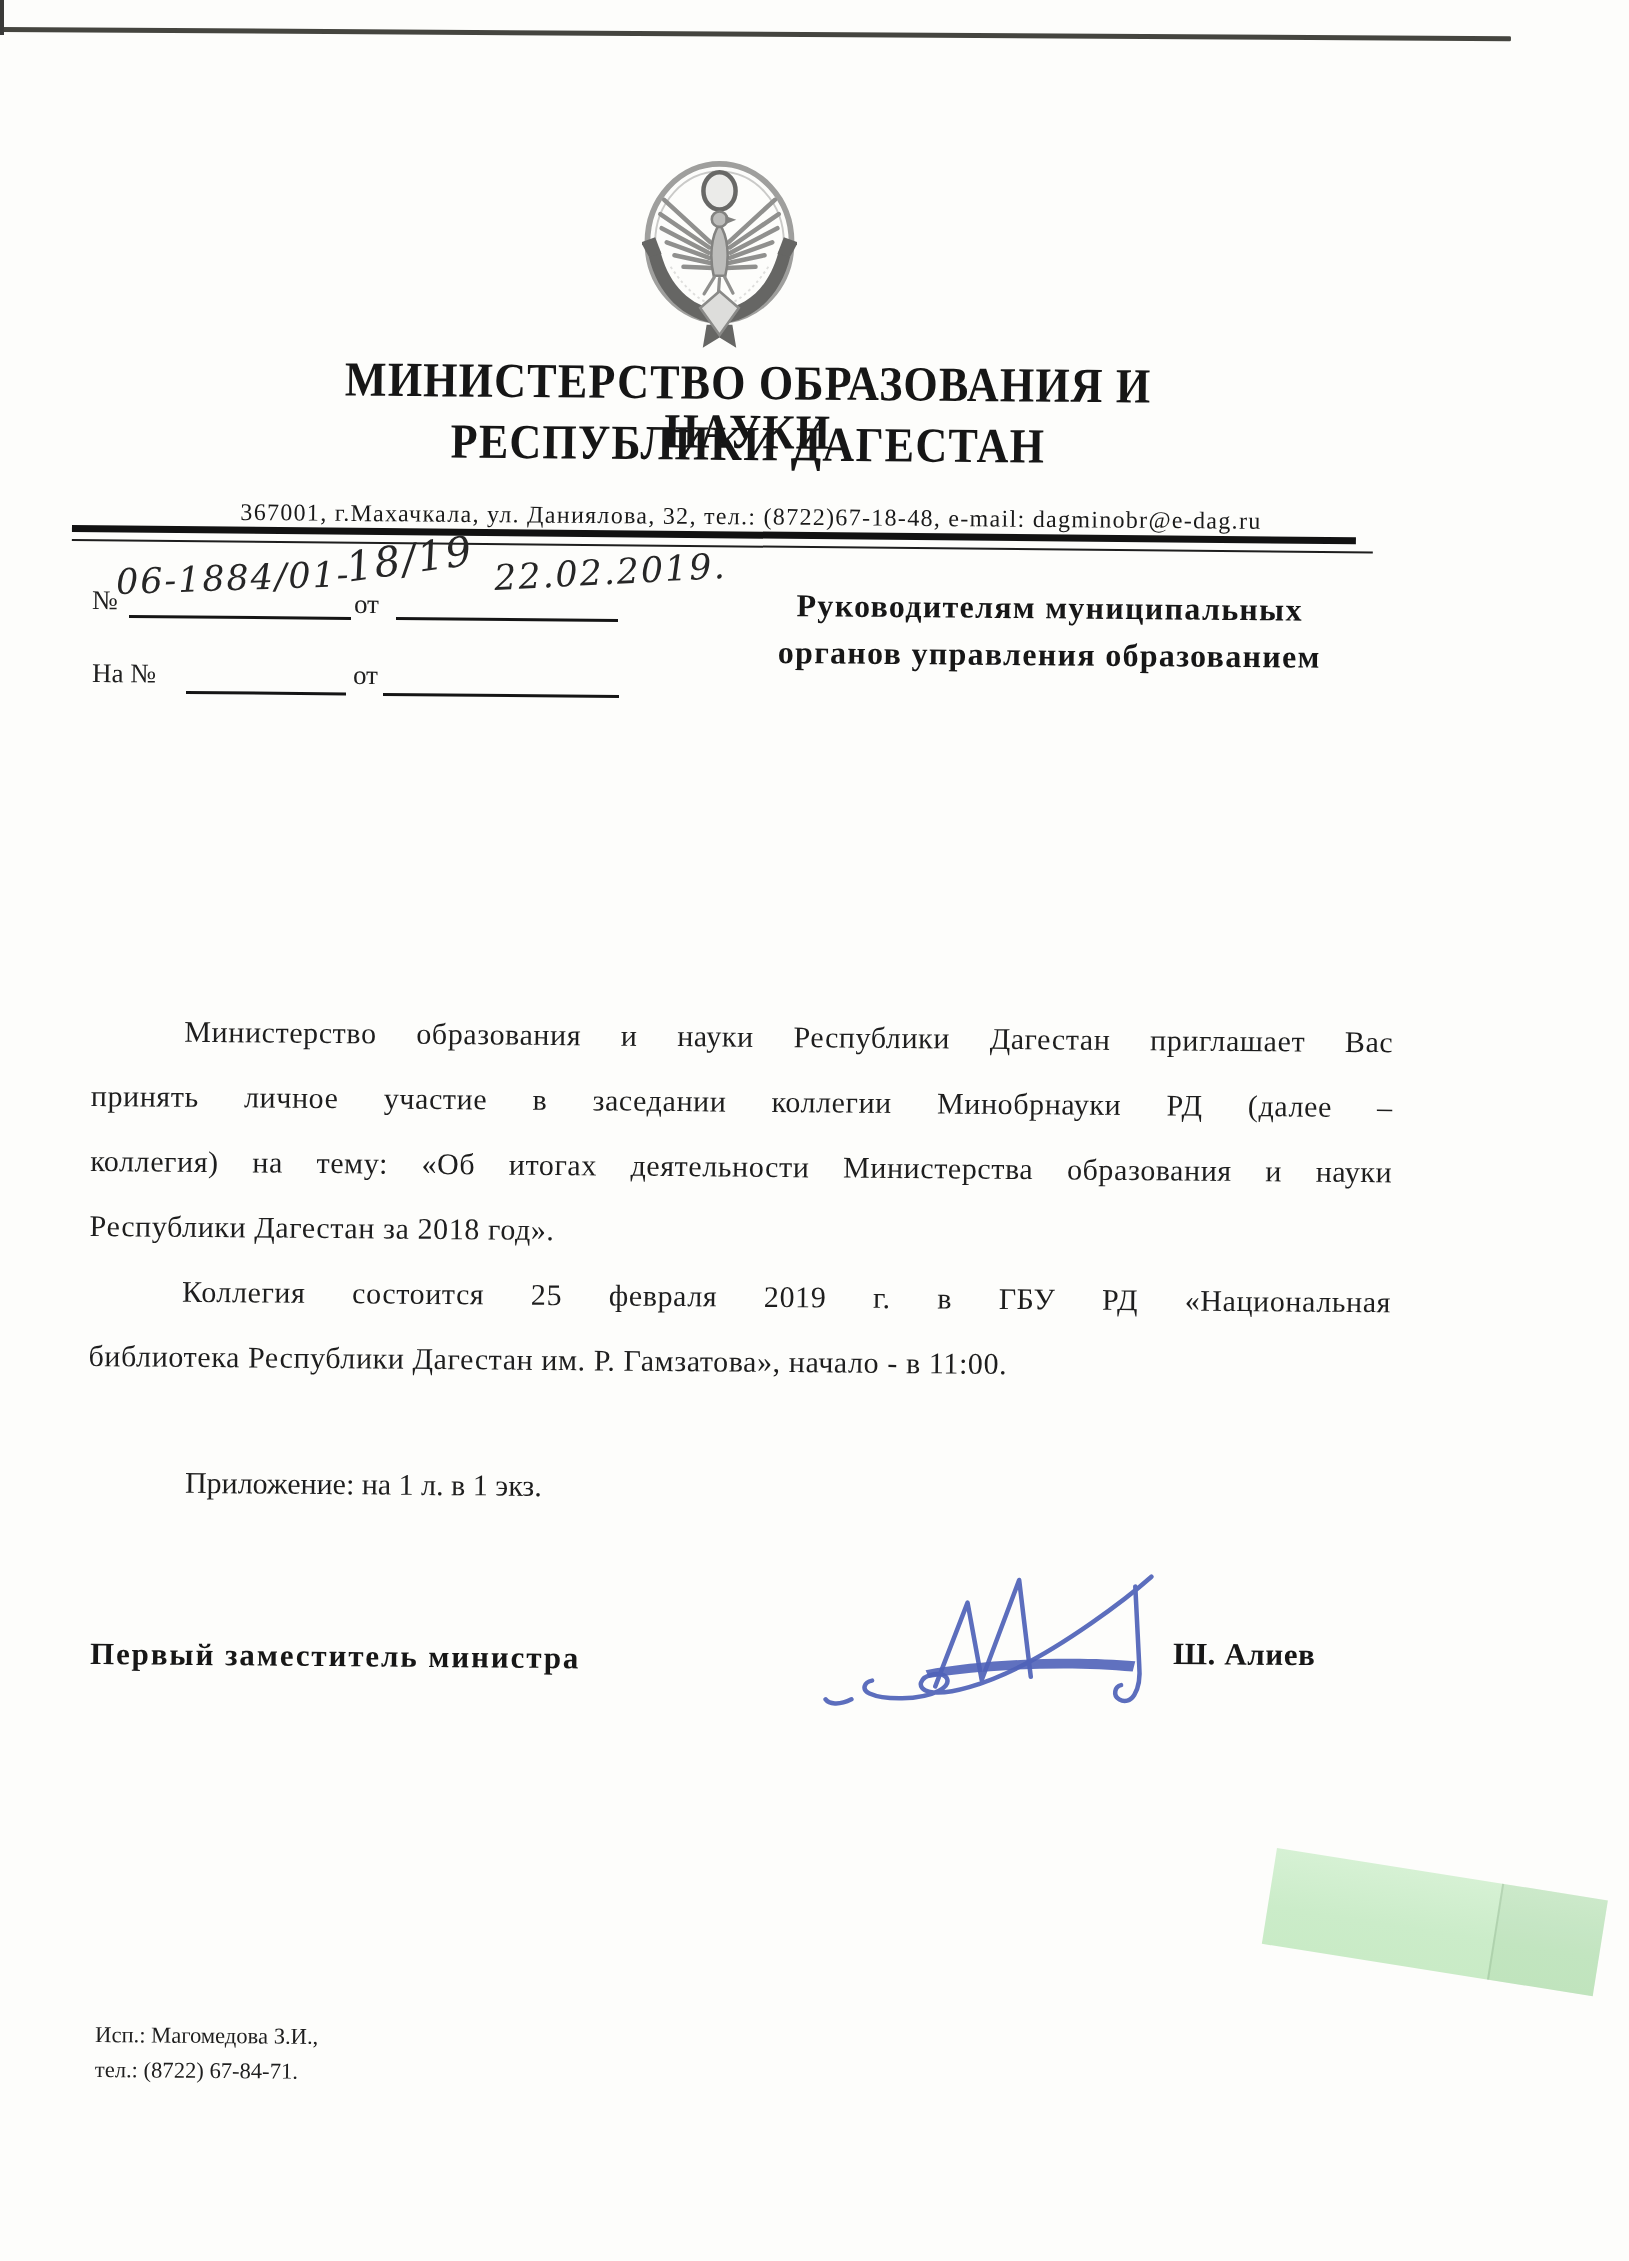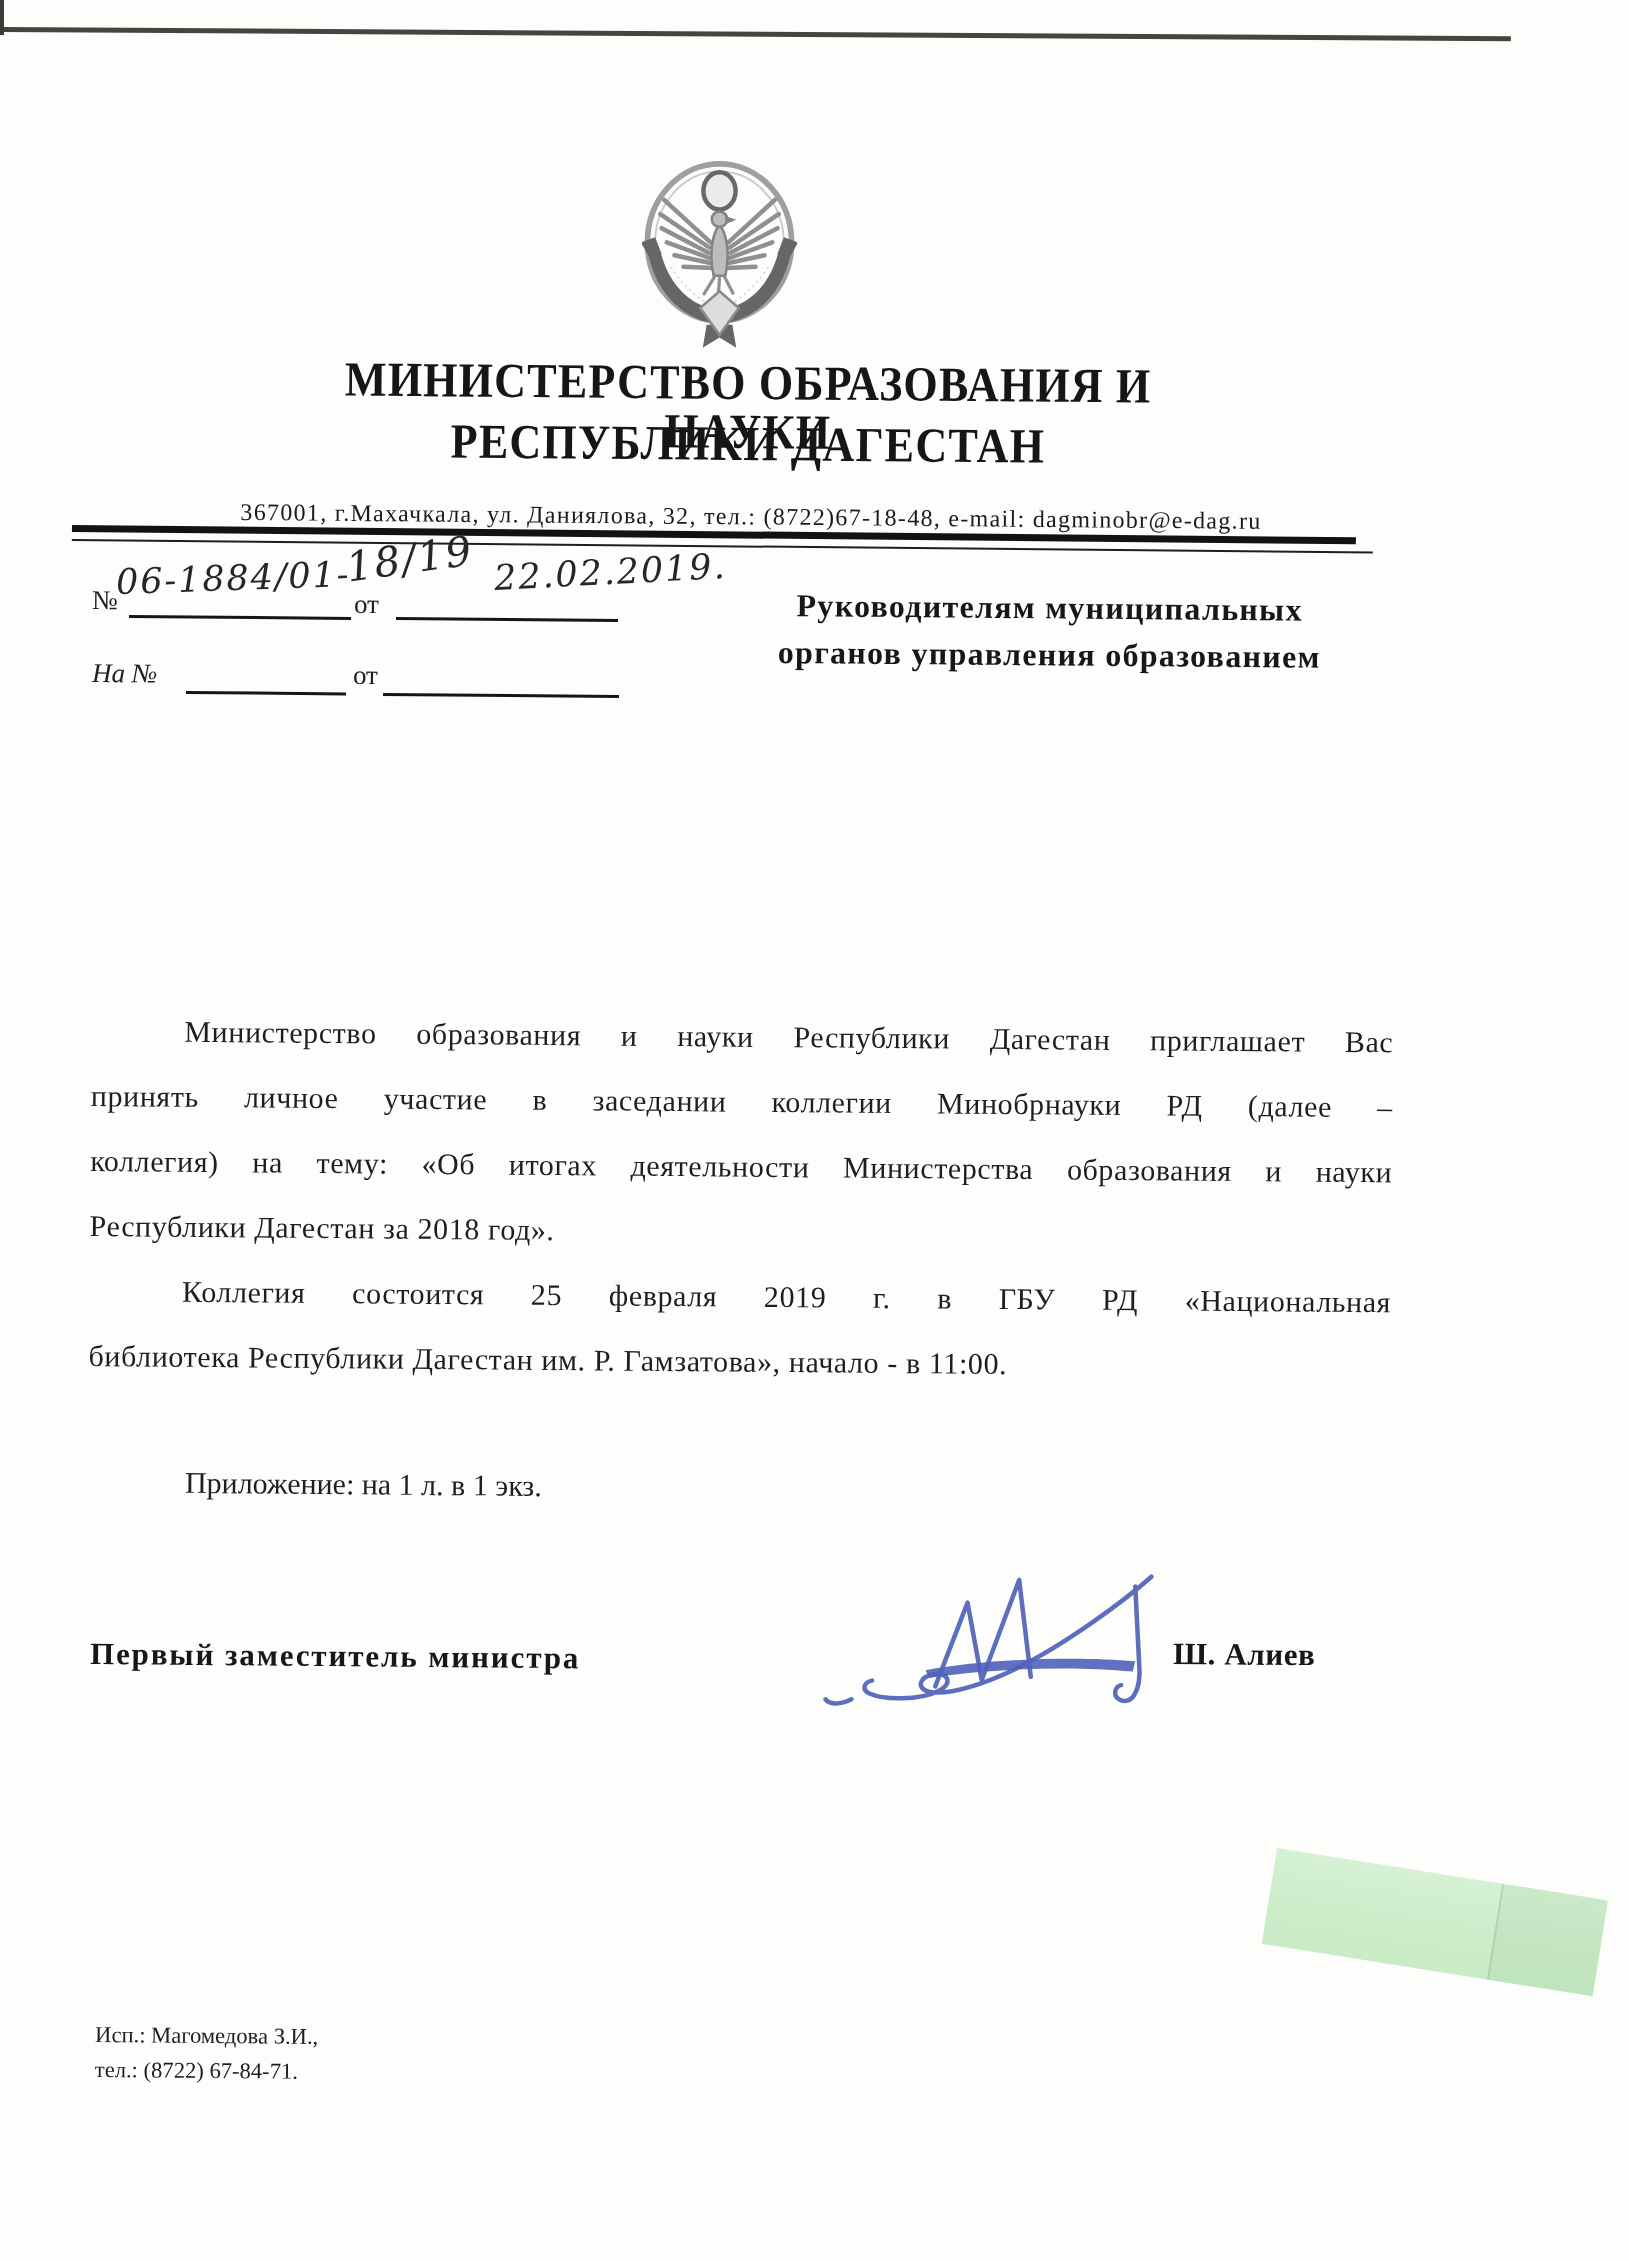--- a/index.html
+++ b/index.html
@@ -123,21 +123,21 @@
 
   <div class="abs ref tilt" style="left:92px;top:585px;">№</div>
   <div class="abs uline tilt" style="left:129px;top:615px;width:222px;"></div>
   <div class="abs ref tilt" style="left:354px;top:589px;">от</div>
   <div class="abs uline tilt" style="left:396px;top:617px;width:222px;"></div>
 
   <div class="abs hw" style="left:116px;top:558px;font-size:35px;transform:rotate(-2deg);">06-1884/01-</div>
   <div class="abs hw" style="left:346px;top:535px;font-size:41px;transform:rotate(-8deg);">18/19</div>
   <div class="abs hw" style="left:494px;top:552px;font-size:35px;transform:rotate(-3deg);">22.02.2019.</div>
 
-  <div class="abs ref tilt" style="left:92px;top:658px;font-style:italic;">На №</div>
+  <div class="abs ref tilt" style="left:92px;top:658px;">На №</div>
   <div class="abs uline tilt" style="left:186px;top:691px;width:160px;"></div>
   <div class="abs ref tilt" style="left:353px;top:660px;">от</div>
   <div class="abs uline tilt" style="left:383px;top:693px;width:236px;"></div>
 
   <div class="abs addressee tilt">
     <div>Руководителям муниципальных</div>
     <div>органов управления образованием</div>
   </div>
 
   <div class="abs body-block tilt">

